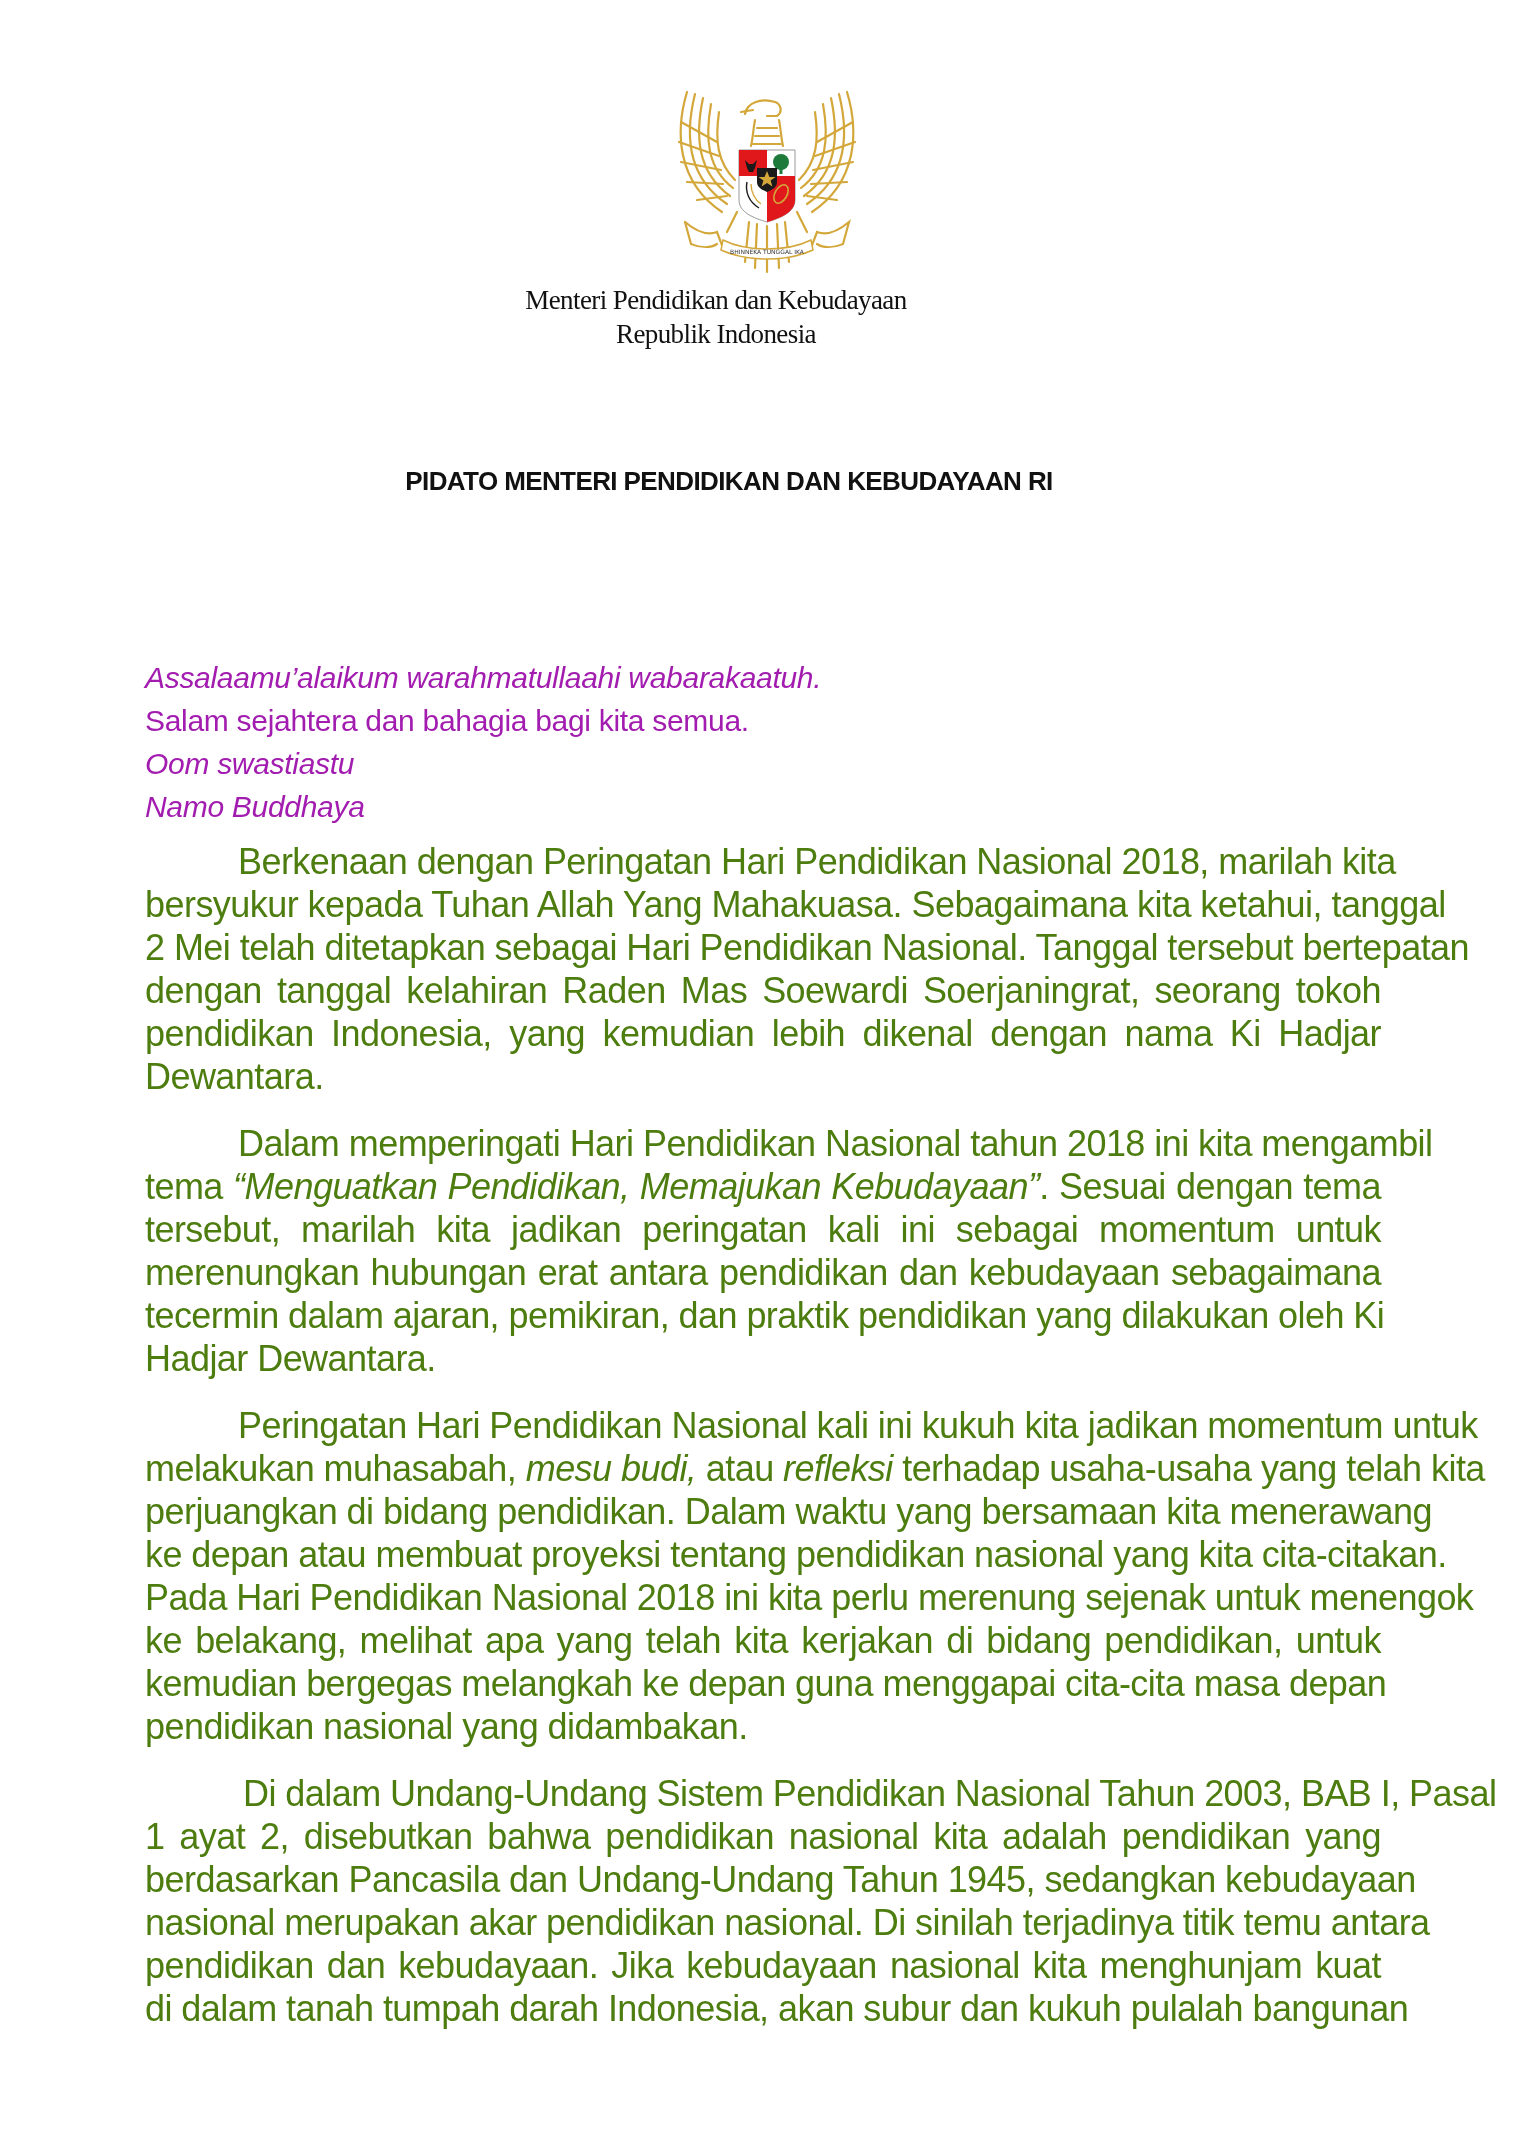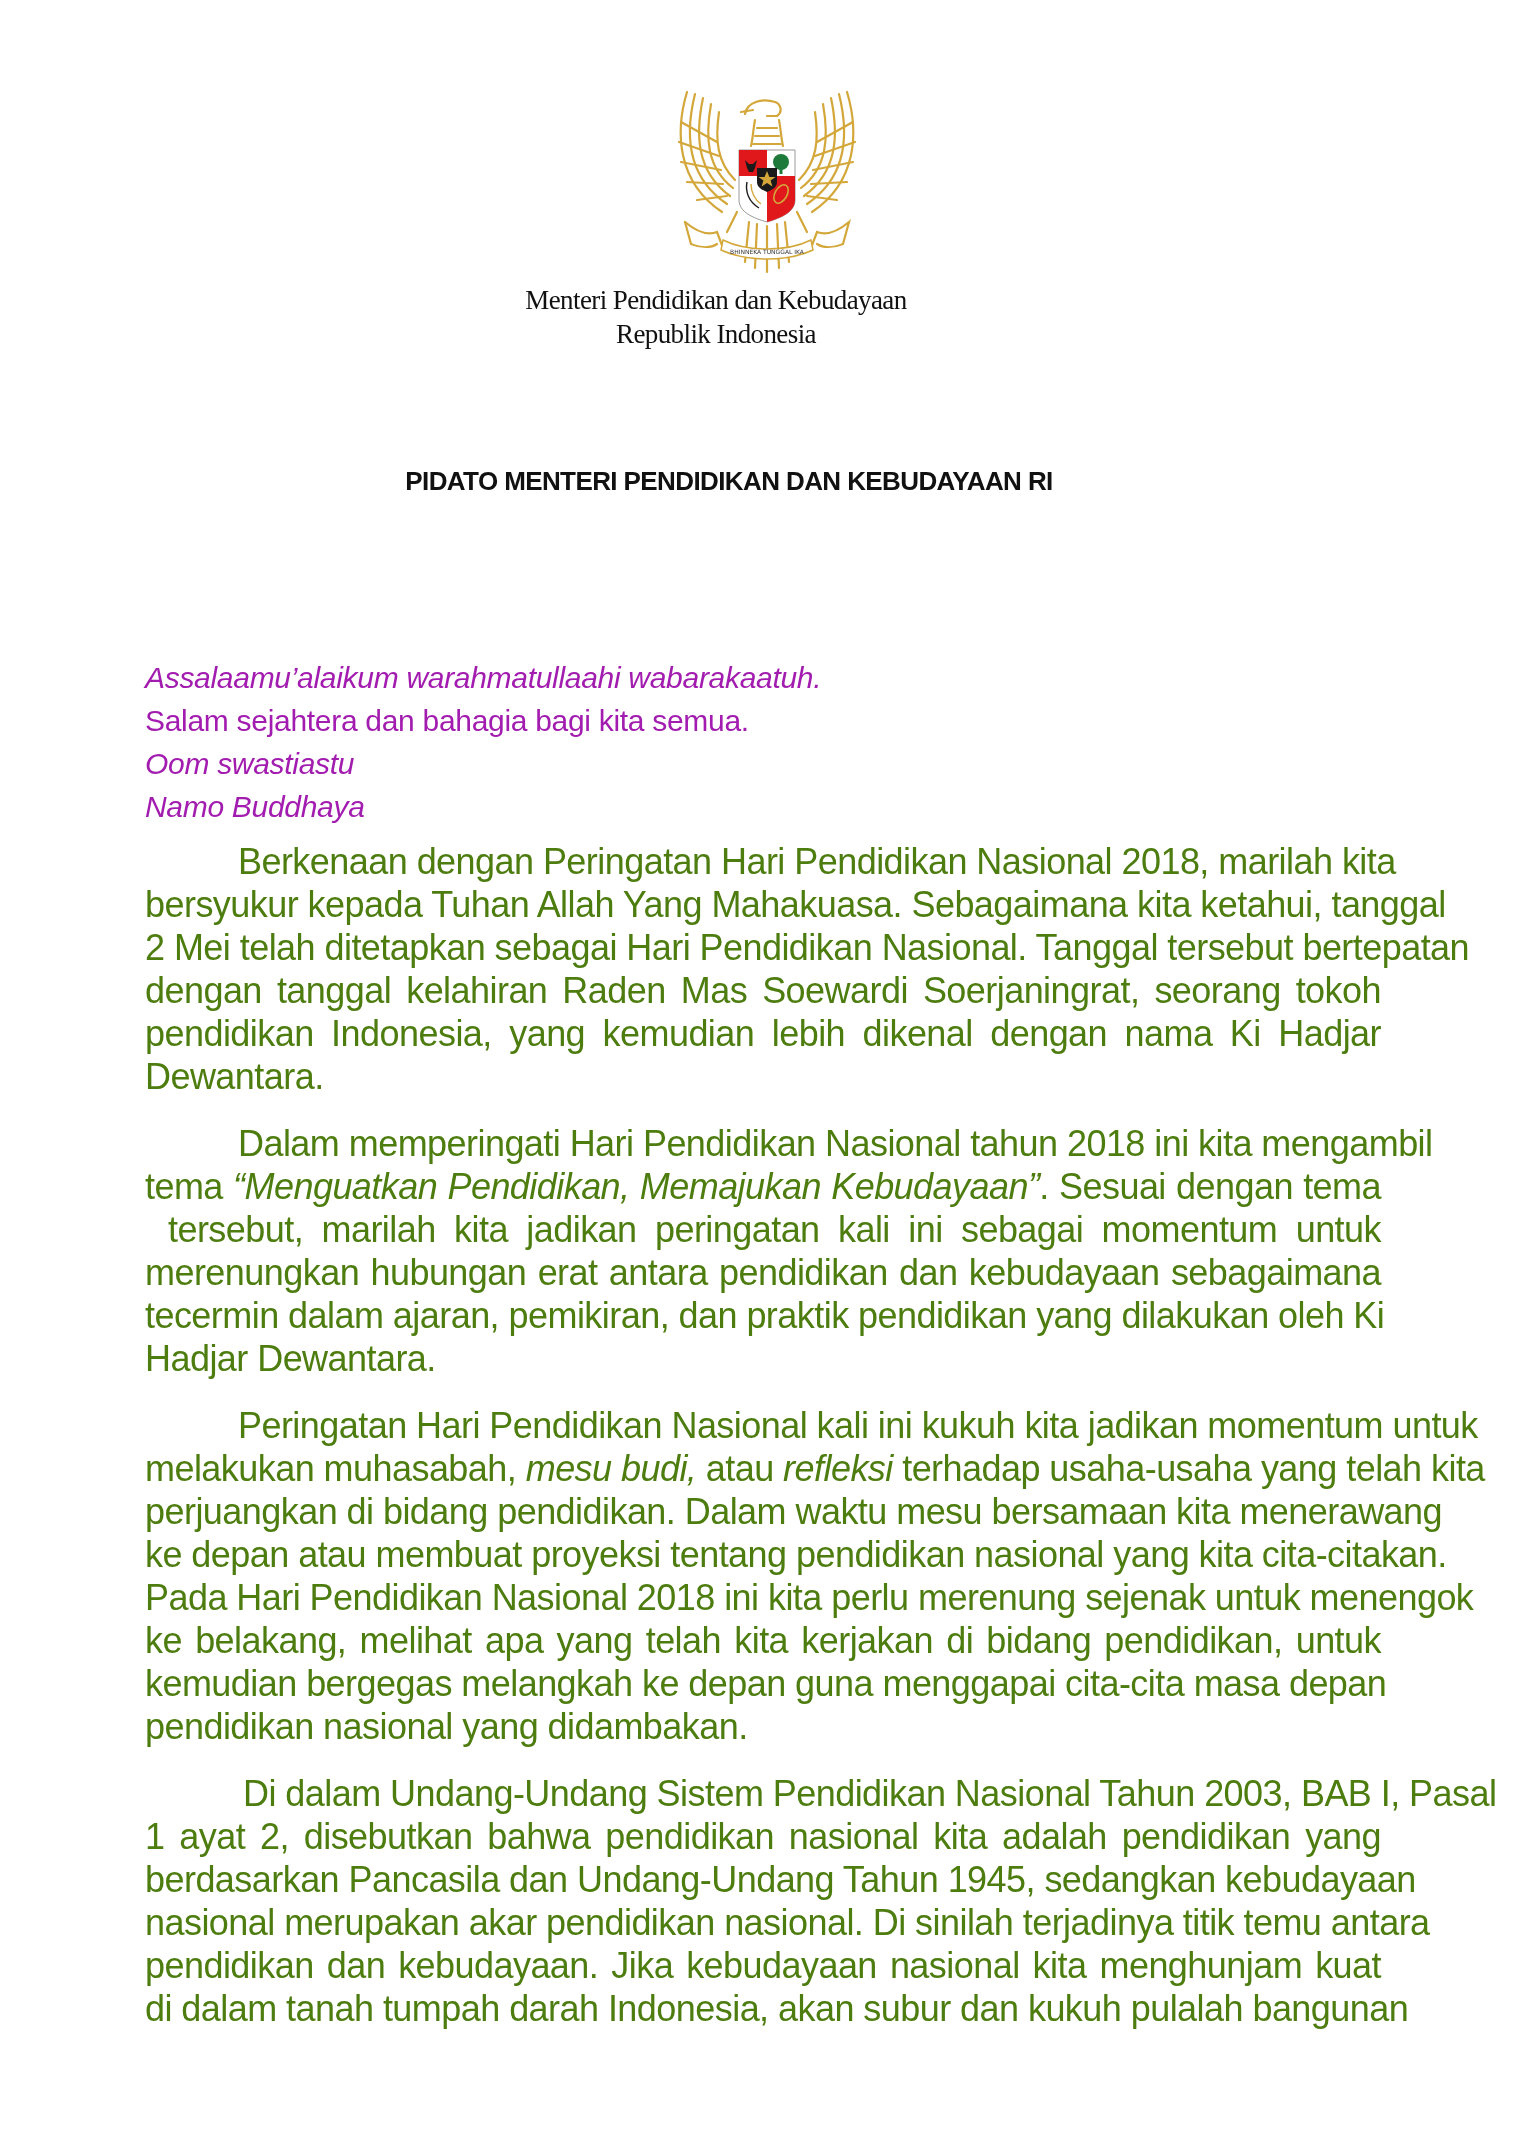--- a/index.html
+++ b/index.html
@@ -118,30 +118,30 @@
       <span class="line" style="word-spacing: 0px;">bersyukur kepada Tuhan Allah Yang Mahakuasa. Sebagaimana kita ketahui, tanggal</span>
       <span class="line" style="word-spacing: 0px;">2 Mei telah ditetapkan sebagai Hari Pendidikan Nasional. Tanggal tersebut bertepatan</span>
       <span class="line" style="word-spacing: 0px;">dengan tanggal kelahiran Raden Mas Soewardi Soerjaningrat, seorang tokoh</span>
       <span class="line" style="word-spacing: 0px;">pendidikan Indonesia, yang kemudian lebih dikenal dengan nama Ki Hadjar</span>
       <span class="line last">Dewantara.</span>
     </div>
 
     <div class="para" style="text-indent:0">
       <span class="line first" style="word-spacing: 0px;">Dalam memperingati Hari Pendidikan Nasional tahun 2018 ini kita mengambil</span>
       <span class="line" style="word-spacing: 0px;"><span>tema </span><span class="it">“Menguatkan Pendidikan, Memajukan Kebudayaan”</span><span>. Sesuai dengan tema</span></span>
-      <span class="line" style="word-spacing: 0px; margin-left: 23px;">tersebut, marilah kita jadikan peringatan kali ini sebagai momentum untuk</span>
+      <span class="line" style="word-spacing: 0px;">tersebut, marilah kita jadikan peringatan kali ini sebagai momentum untuk</span>
       <span class="line" style="word-spacing: 0px;">merenungkan hubungan erat antara pendidikan dan kebudayaan sebagaimana</span>
       <span class="line" style="word-spacing: 0px;">tecermin dalam ajaran, pemikiran, dan praktik pendidikan yang dilakukan oleh Ki</span>
       <span class="line last">Hadjar Dewantara.</span>
     </div>
 
     <div class="para" style="text-indent:0">
       <span class="line first" style="word-spacing: 0px;">Peringatan Hari Pendidikan Nasional kali ini kukuh kita jadikan momentum untuk</span>
       <span class="line" style="word-spacing: 0px;"><span>melakukan muhasabah, </span><span class="it">mesu budi,</span><span> atau </span><span class="it">refleksi</span><span> terhadap usaha-usaha yang telah kita</span></span>
-      <span class="line" style="word-spacing: 0px;">perjuangkan di bidang pendidikan. Dalam waktu mesu bersamaan kita menerawang</span>
+      <span class="line" style="word-spacing: 0px;">perjuangkan di bidang pendidikan. Dalam waktu yang bersamaan kita menerawang</span>
       <span class="line" style="word-spacing: 0px;">ke depan atau membuat proyeksi tentang pendidikan nasional yang kita cita-citakan.</span>
       <span class="line" style="word-spacing: 0px;">Pada Hari Pendidikan Nasional 2018 ini kita perlu merenung sejenak untuk menengok</span>
       <span class="line" style="word-spacing: 0px;">ke belakang, melihat apa yang telah kita kerjakan di bidang pendidikan, untuk</span>
       <span class="line" style="word-spacing: 0px;">kemudian bergegas melangkah ke depan guna menggapai cita-cita masa depan</span>
       <span class="line last">pendidikan nasional yang didambakan.</span>
     </div>
 
     <div class="para" style="text-indent:0">
       <span class="line first pad2" style="word-spacing: 0px;">Di dalam Undang-Undang Sistem Pendidikan Nasional Tahun 2003, BAB I, Pasal</span>
       <span class="line" style="word-spacing: 0px;">1 ayat 2, disebutkan bahwa pendidikan nasional kita adalah pendidikan yang</span>

